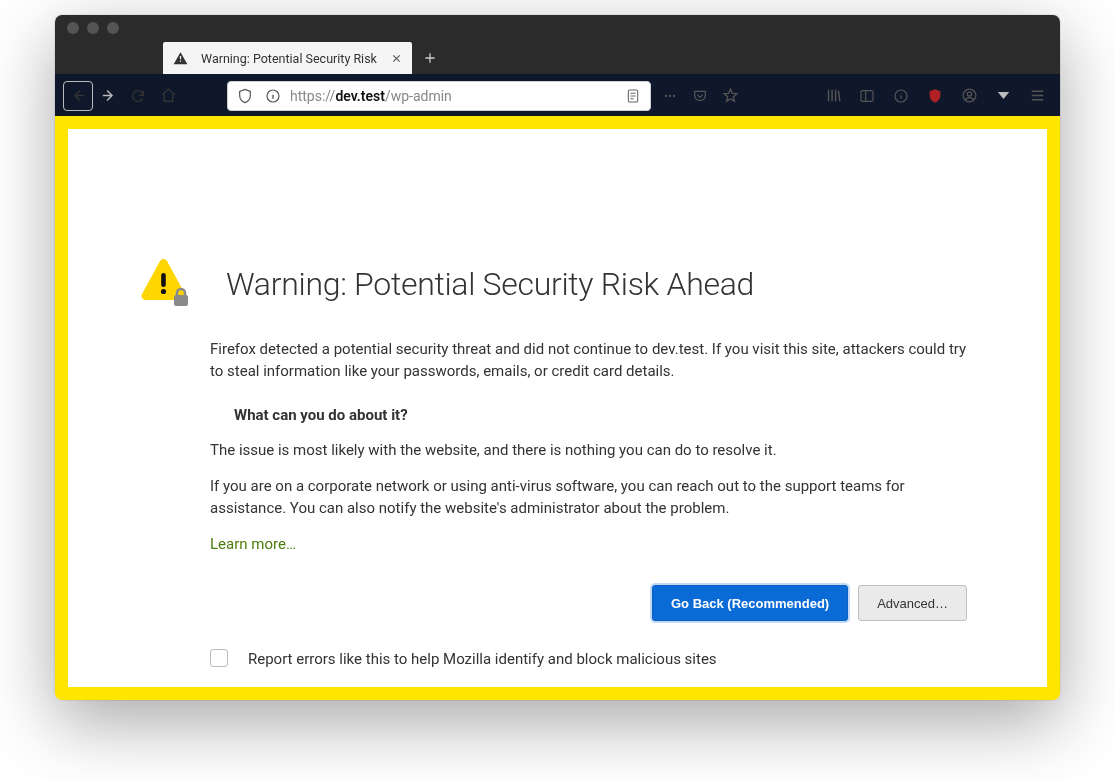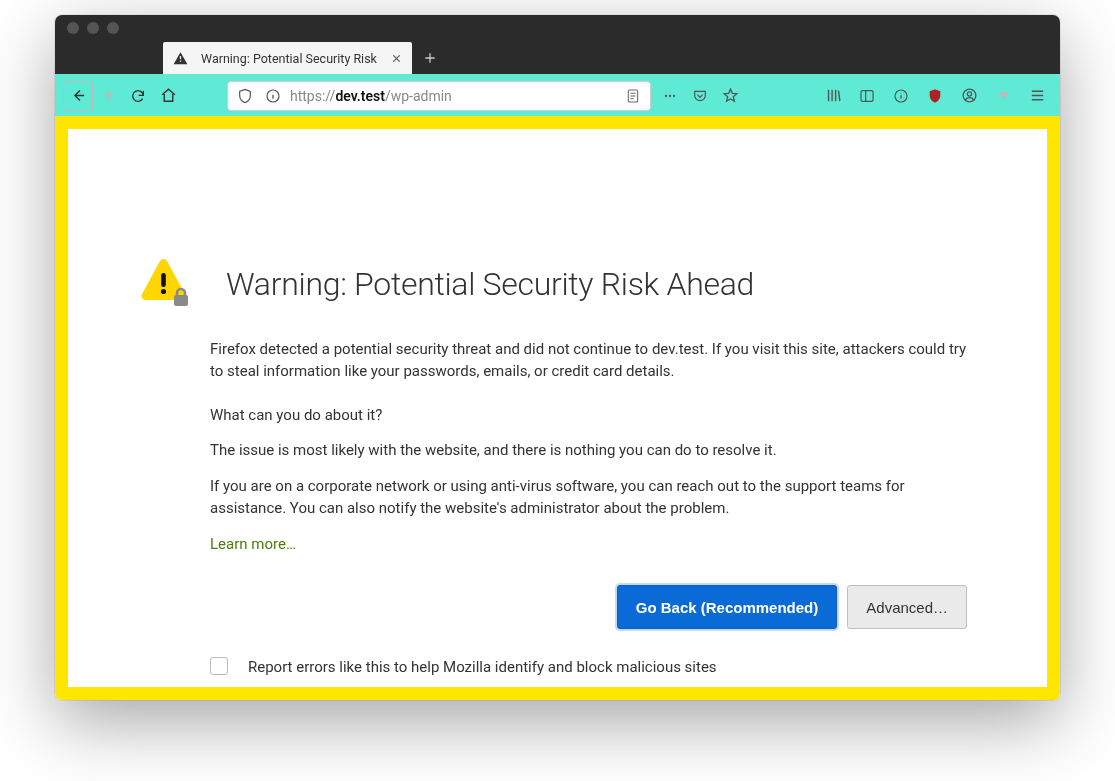--- a/index.html
+++ b/index.html
@@ -70,21 +70,21 @@
     }
     .newtab {
       width: 32px; height: 32px;
       display:flex;align-items:center;justify-content:center;
       color:#ccc;
       margin-left: 2px;
     }
     
     .toolbar {
       height: 44px;
-      background: #5eead4;
+      background: #0f172a;
       border-bottom: 1px solid #ddd;
       display: flex;
       align-items: center;
       padding: 0 8px;
     }
     .tb-icon {
       width: 30px; height: 30px;
       display:flex;align-items:center;justify-content:center;
       color:#555;
       border-radius: 4px;
@@ -164,33 +164,33 @@
     }
     .body-text {
       margin-left: 72px;
       margin-top: 30px;
       max-width: 820px;
       color: #333;
       font-size: 15px;
       line-height: 1.45;
     }
     .body-text p { margin-bottom: 14px; }
-    .body-text .bold { font-weight: 400; margin-top: 22px; }
+    .body-text .bold { font-weight: 700; margin-top: 22px; margin-left: 24px; }
     .body-text a { color: #4d7c0f; text-decoration: none; }
     .buttons {
       display: flex;
       gap: 10px;
       justify-content: flex-end;
       margin-top: 30px;
     }
     .btn {
-      height: 44px;
+      height: 36px;
       padding: 4px 18px;
       border-radius: 3px;
-      font-size: 15px;
+      font-size: 13px;
       border: 1px solid #bfbfbf;
       background: #eaeaea;
       color: #333;
       cursor: pointer;
     }
     .btn.primary {
       background: #0b6bd6;
       color: #fff;
       font-weight: 600;
       border: 1px solid #0a5fc0;

